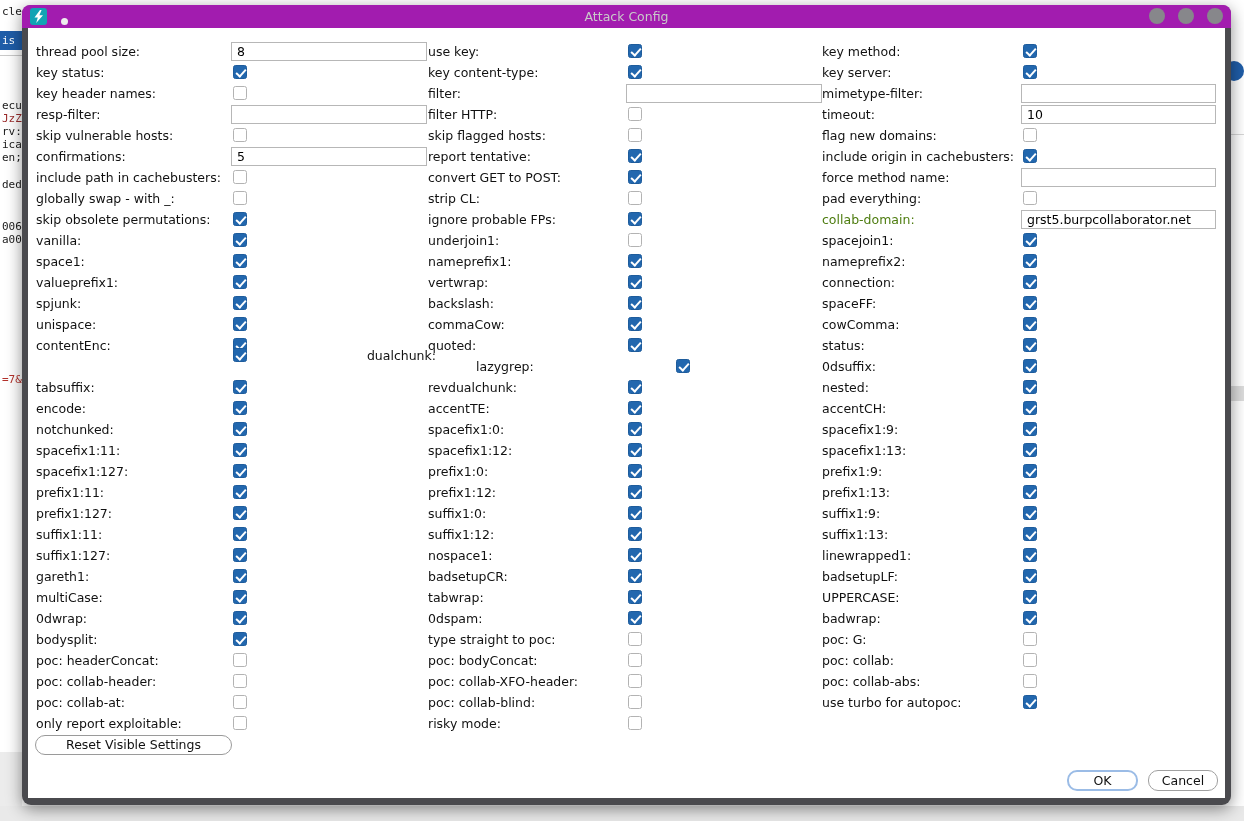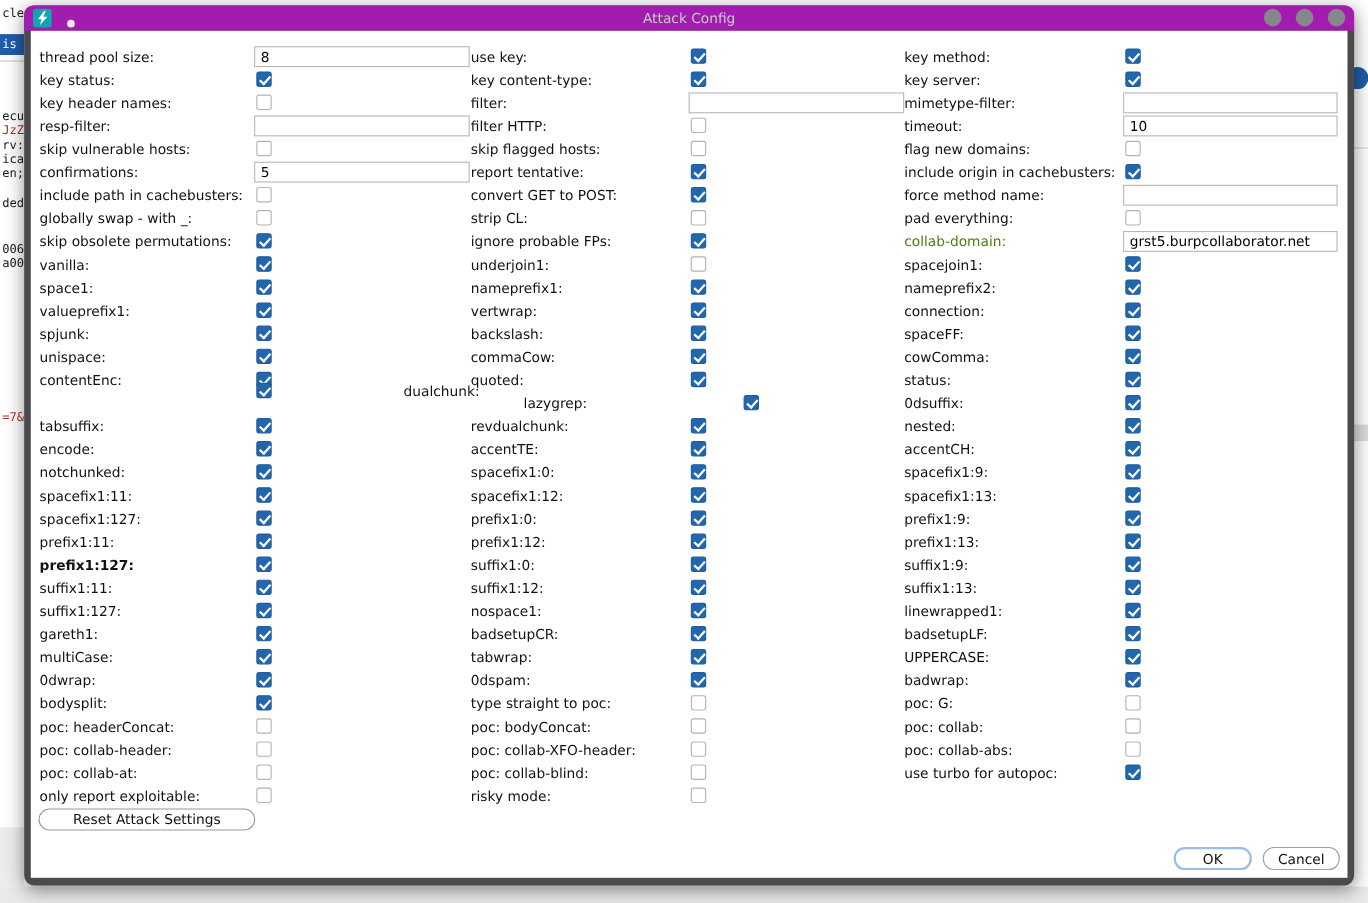--- a/index.html
+++ b/index.html
@@ -106,21 +106,21 @@
           <div class="srow" style="top: 252px;"><span class="slabel">spjunk:</span><span class="cb on" style="left: 197px;"></span></div>
           <div class="srow" style="top: 273px;"><span class="slabel">unispace:</span><span class="cb on" style="left: 197px;"></span></div>
           <div class="srow" style="top: 294px;"><span class="slabel">contentEnc:</span><span class="cb on" style="left: 197px;"></span></div>
           <div class="srow" style="top: 304px; text-align: right;"><span class="slabel">dualchunk:</span><span class="cb on" style="left: 197px;"></span></div>
           <div class="srow" style="top: 336px;"><span class="slabel">tabsuffix:</span><span class="cb on" style="left: 197px;"></span></div>
           <div class="srow" style="top: 357px;"><span class="slabel">encode:</span><span class="cb on" style="left: 197px;"></span></div>
           <div class="srow" style="top: 378px;"><span class="slabel">notchunked:</span><span class="cb on" style="left: 197px;"></span></div>
           <div class="srow" style="top: 399px;"><span class="slabel">spacefix1:11:</span><span class="cb on" style="left: 197px;"></span></div>
           <div class="srow" style="top: 420px;"><span class="slabel">spacefix1:127:</span><span class="cb on" style="left: 197px;"></span></div>
           <div class="srow" style="top: 441px;"><span class="slabel">prefix1:11:</span><span class="cb on" style="left: 197px;"></span></div>
-          <div class="srow" style="top: 462px; font-weight: bold;"><span class="slabel">prefix1:127:</span><span class="cb on" style="left: 197px;"></span></div>
+          <div class="srow" style="top: 462px;"><span class="slabel">prefix1:127:</span><span class="cb on" style="left: 197px;"></span></div>
           <div class="srow" style="top: 483px;"><span class="slabel">suffix1:11:</span><span class="cb on" style="left: 197px;"></span></div>
           <div class="srow" style="top: 504px;"><span class="slabel">suffix1:127:</span><span class="cb on" style="left: 197px;"></span></div>
           <div class="srow" style="top: 525px;"><span class="slabel">gareth1:</span><span class="cb on" style="left: 197px;"></span></div>
           <div class="srow" style="top: 546px;"><span class="slabel">multiCase:</span><span class="cb on" style="left: 197px;"></span></div>
           <div class="srow" style="top: 567px;"><span class="slabel">0dwrap:</span><span class="cb on" style="left: 197px;"></span></div>
           <div class="srow" style="top: 588px;"><span class="slabel">bodysplit:</span><span class="cb on" style="left: 197px;"></span></div>
           <div class="srow" style="top: 609px;"><span class="slabel">poc: headerConcat:</span><span class="cb" style="left: 197px;"></span></div>
           <div class="srow" style="top: 630px;"><span class="slabel">poc: collab-header:</span><span class="cb" style="left: 197px;"></span></div>
           <div class="srow" style="top: 651px;"><span class="slabel">poc: collab-at:</span><span class="cb" style="left: 197px;"></span></div>
           <div class="srow" style="top: 672px;"><span class="slabel">only report exploitable:</span><span class="cb" style="left: 197px;"></span></div>
@@ -188,18 +188,18 @@
           <div class="srow" style="top: 504px;"><span class="slabel">linewrapped1:</span><span class="cb on" style="left: 201px;"></span></div>
           <div class="srow" style="top: 525px;"><span class="slabel">badsetupLF:</span><span class="cb on" style="left: 201px;"></span></div>
           <div class="srow" style="top: 546px;"><span class="slabel">UPPERCASE:</span><span class="cb on" style="left: 201px;"></span></div>
           <div class="srow" style="top: 567px;"><span class="slabel">badwrap:</span><span class="cb on" style="left: 201px;"></span></div>
           <div class="srow" style="top: 588px;"><span class="slabel">poc: G:</span><span class="cb" style="left: 201px;"></span></div>
           <div class="srow" style="top: 609px;"><span class="slabel">poc: collab:</span><span class="cb" style="left: 201px;"></span></div>
           <div class="srow" style="top: 630px;"><span class="slabel">poc: collab-abs:</span><span class="cb" style="left: 201px;"></span></div>
           <div class="srow" style="top: 651px;"><span class="slabel">use turbo for autopoc:</span><span class="cb on" style="left: 201px;"></span></div>
         </div>
 
-      <div class="btn btn-reset">Reset Attack Settings</div>
+      <div class="btn btn-reset">Reset Visible Settings</div>
       <div class="btn btn-ok">OK</div>
       <div class="btn btn-cancel">Cancel</div>
     </div>
   </div>
 </div>
 
 </body></html>

